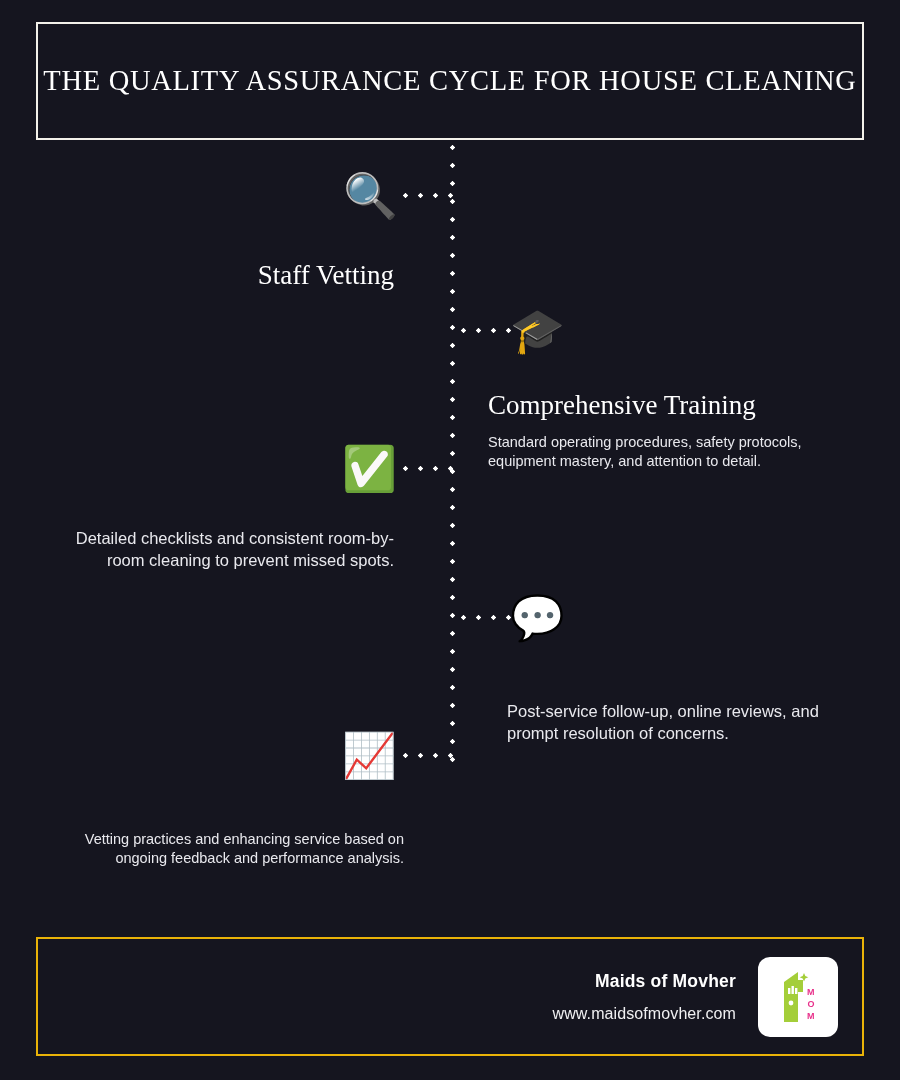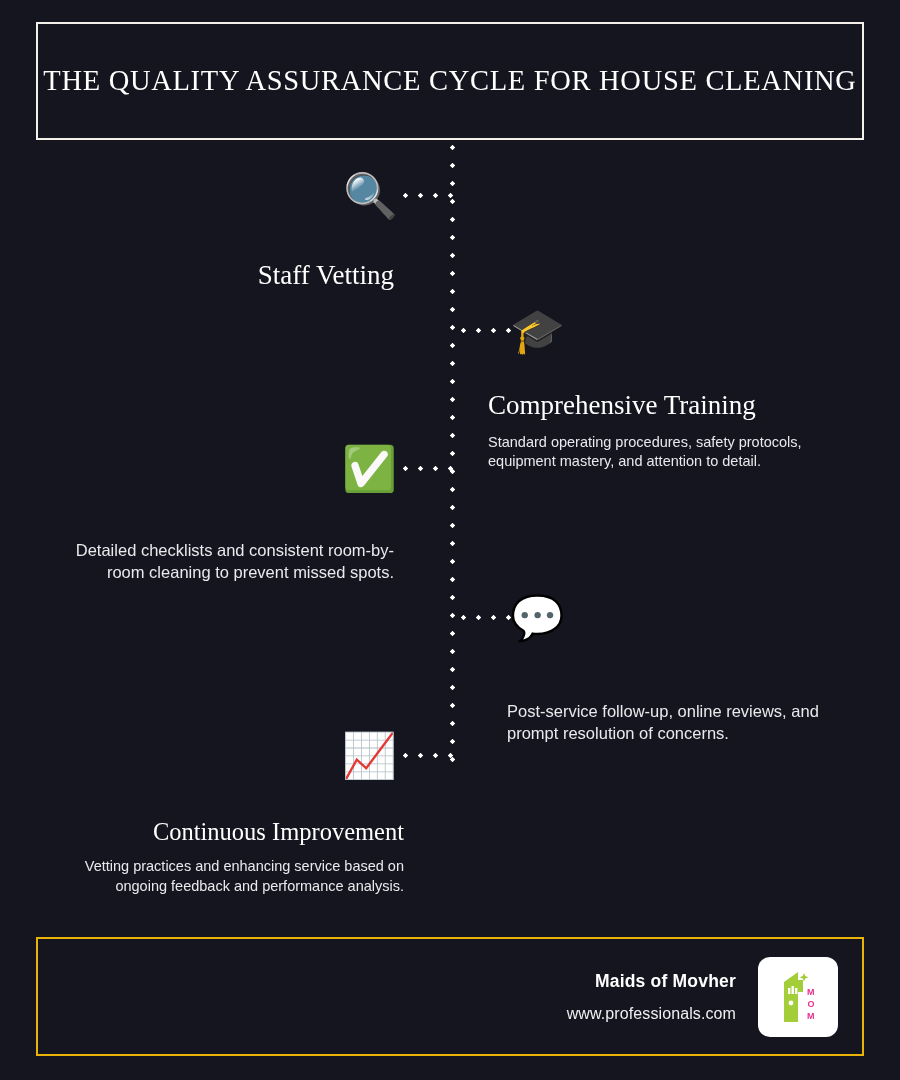--- a/index.html
+++ b/index.html
@@ -171,46 +171,45 @@
     <div class="step-text" style="left:488px; top:390px; width:352px;">
       <div class="step-title t-28">Comprehensive Training</div>
       <div class="step-body b-15" style="margin-top:13px;">Standard operating procedures, safety protocols, equipment mastery, and attention to detail.</div>
     </div>
   </div>
 
   <div class="step side-left">
     <div class="step-icon" style="left:344px; top:443px;">✅</div>
     <div class="connector" style="left:403px; top:466px; width:50px;"></div>
     <div class="step-text" style="left:40px; top:528px; width:354px;">
-      <div class="step-body b-17" style="margin-top:12px;">Detailed checklists and consistent room-by-room cleaning to prevent missed spots.</div>
+      <div class="step-body b-17" style="">Detailed checklists and consistent room-by-room cleaning to prevent missed spots.</div>
     </div>
   </div>
 
   <div class="step side-right">
     <div class="step-icon" style="left:512px; top:592px;">💬</div>
     <div class="connector" style="left:461px; top:615px; width:50px;"></div>
     <div class="step-text" style="left:507px; top:688px; width:352px;">
       <div class="step-body b-17" style="margin-top:13px;">Post-service follow-up, online reviews, and prompt resolution of concerns.</div>
     </div>
   </div>
 
   <div class="step side-left">
     <div class="step-icon" style="left:344px; top:730px;">📈</div>
     <div class="connector" style="left:403px; top:753px; width:50px;"></div>
     <div class="step-text" style="left:40px; top:818px; width:364px;">
-      <div class="step-title t-25">Continuous Improvement</div>
       <div class="step-body b-15" style="margin-top:12px;">Vetting practices and enhancing service based on ongoing feedback and performance analysis.</div>
     </div>
   </div>
 
   <div class="footer-band">
     <div class="footer-inner">
       <div class="footer-text">
         <div class="brand-name">Maids of Movher</div>
-        <div class="brand-url">www.professionals.com</div>
+        <div class="brand-url">www.maidsofmovher.com</div>
       </div>
       <div class="logo-box">
         <svg width="52" height="58" viewBox="0 0 52 58">
 
           <polygon points="12,14 26,4 26,54 12,54" fill="#a4ce39"></polygon>
           <polygon points="26,12 31,12 31,24 26,24" fill="#a4ce39"></polygon>
 
           <rect x="16" y="20" width="2.4" height="6" fill="#ffffff"></rect>
           <rect x="19.5" y="18" width="2.4" height="8" fill="#ffffff"></rect>
           <rect x="23" y="20" width="2.4" height="6" fill="#ffffff"></rect>

